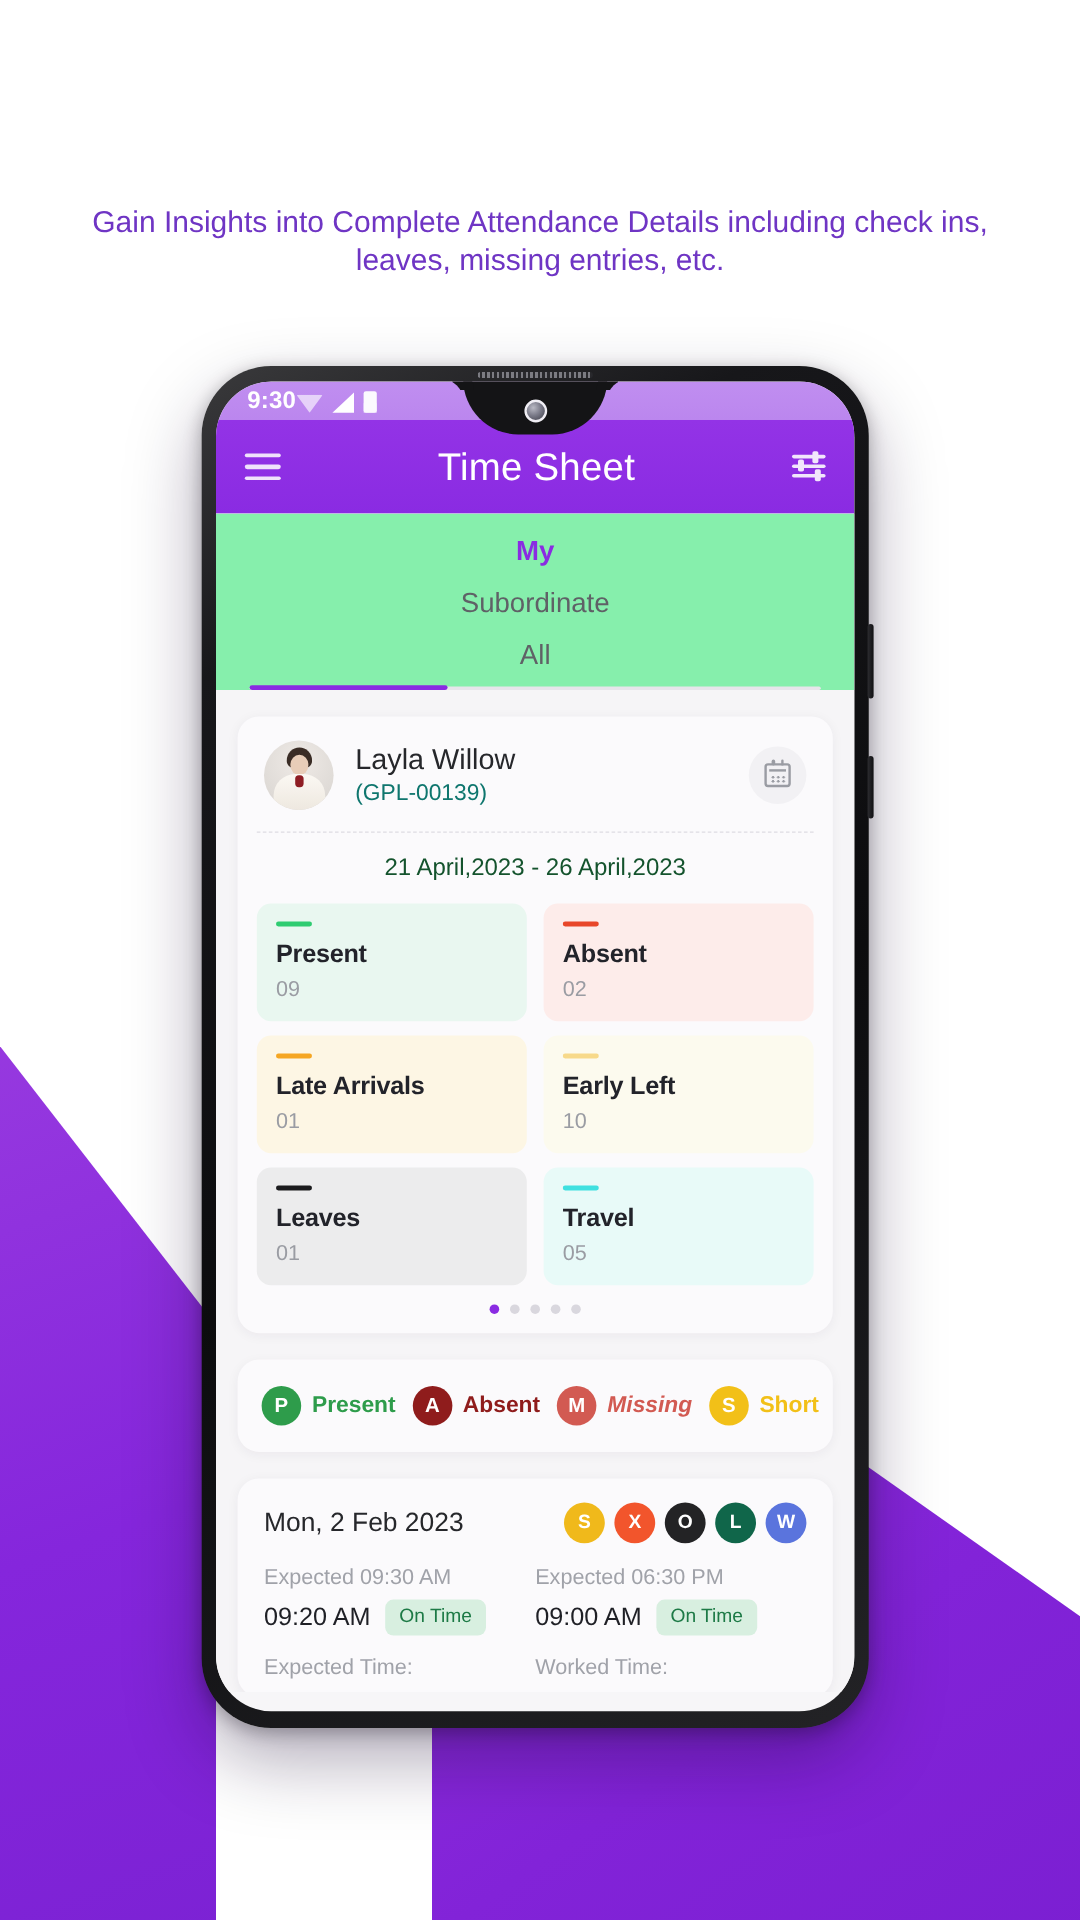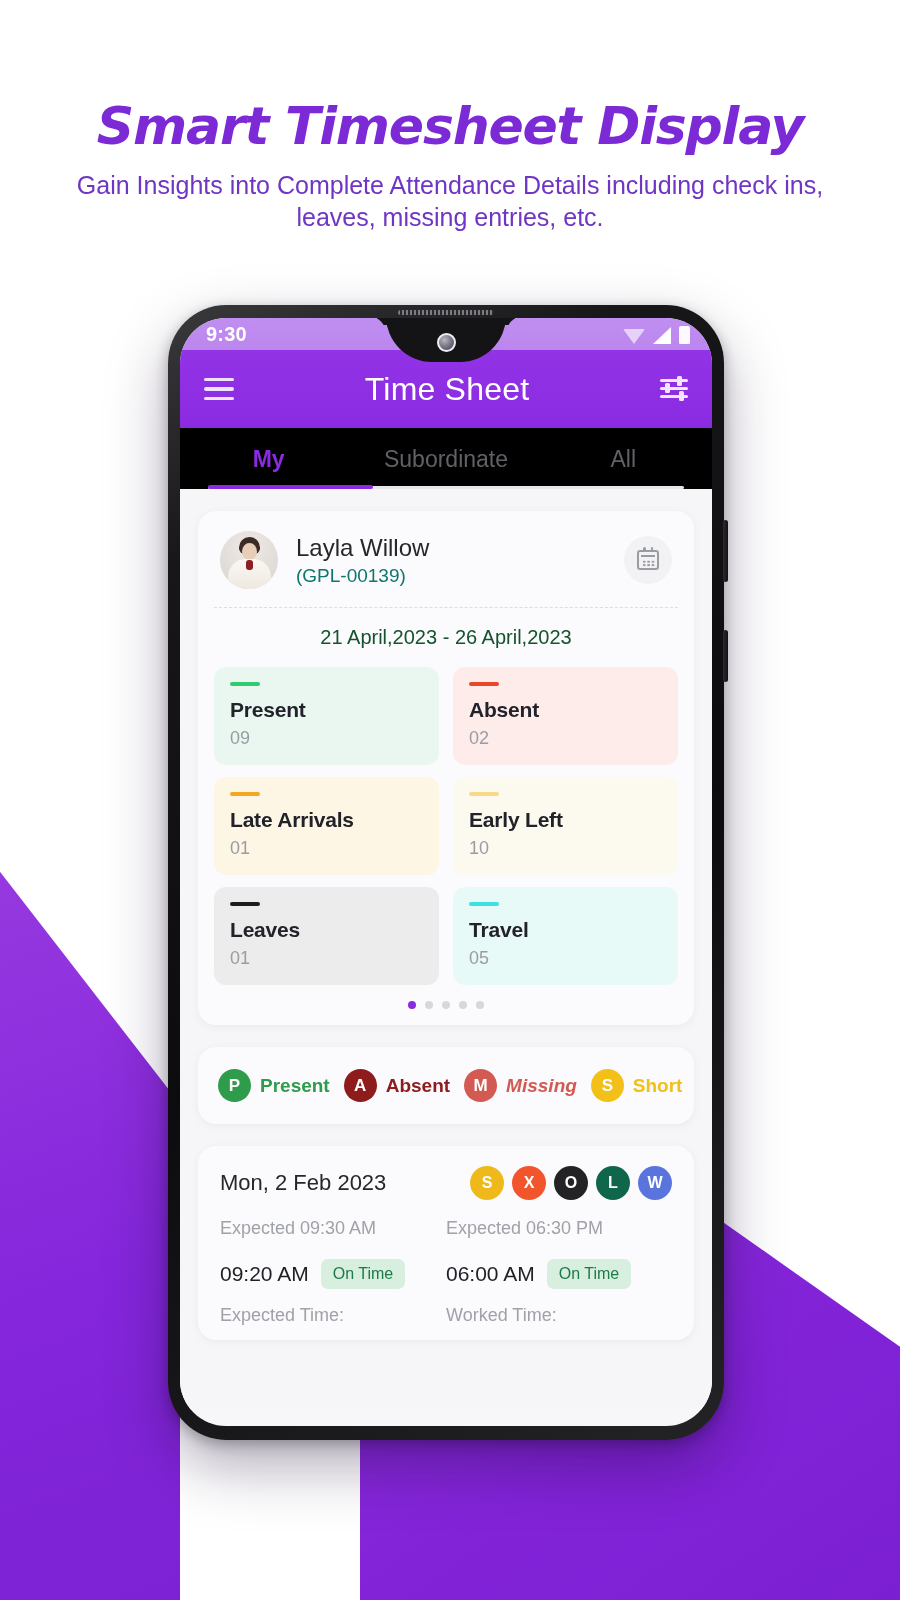--- a/index.html
+++ b/index.html
@@ -115,21 +115,21 @@
     background: #f7f6f8;
   }
 
   
   .statusbar {
     position: relative;
     height: 32px;
     background: linear-gradient(180deg, #c08ef0 0%, #bb86ee 100%);
     display: flex;
     align-items: center;
-    justify-content: space-between;
+    justify-content: flex-start;
     padding: 0 22px 0 26px;
   }
   .clock {
     font-size: 20px;
     font-weight: 700;
     color: #ffffff;
     letter-spacing: .2px;
   }
   .sb-icons { display: flex; align-items: flex-end; gap: 8px; height: 20px; }
 
@@ -237,24 +237,25 @@
   
   .body {
     height: calc(100% - 48px - 78px);
     background: #f6f5f7;
     overflow: hidden;
     position: relative;
   }
 
   
   .tabs {
-    background: #000000;
+    background: #86efac;
     display: flex;
     padding: 18px 0 0 0;
     position: relative;
+    flex-direction: column;
   }
   .tab {
     flex: 1;
     text-align: center;
     font-size: 23px;
     color: #5f6166;
     padding-bottom: 16px;
     position: relative;
   }
   .tab.active { color: #8a2be2; font-weight: 700; }
@@ -409,42 +410,41 @@
   .entry-date { font-size: 22px; color: #26272b; }
   .chips { display: flex; gap: 8px; }
   .chip {
     width: 34px; height: 34px; border-radius: 50%;
     color: #fff; font-size: 16px; font-weight: 700;
     display: flex; align-items: center; justify-content: center;
   }
   .times { display: flex; margin-top: 18px; }
   .tcol { flex: 1; }
   .texp { font-size: 18px; color: #a0a2a9; }
-  .trow { display: flex; align-items: center; gap: 12px; margin-top: 20px; }
+  .trow { display: flex; align-items: center; gap: 12px; margin-top: 8px; }
   .tval { font-size: 21px; color: #1f2026; font-weight: 400; }
   .tbadge {
     background: #d8efe0;
     color: #1d7a46;
     font-size: 16px;
     font-weight: 400;
     padding: 6px 12px;
     border-radius: 7px;
   }
   .foot { display: flex; margin-top: 16px; }
   .foot div { flex: 1; font-size: 18px; color: #a0a2a9; }
 </style>
 </head>
 <body>
 
 <div id="stage">
 
   <div class="bg-shape bg-left"></div>
   <div class="bg-shape bg-right"></div>
 
-  <div class="headline">Smart Timesheet Display</div>
   <div class="subhead">Gain Insights into Complete Attendance Details including check ins, leaves, missing entries, etc.</div>
 
   <div id="phone">
     <div class="grille"></div>
     <div class="side-btn b1"></div>
     <div class="side-btn b2"></div>
 
     <div class="screen">
 
       <div class="statusbar">
@@ -590,21 +590,21 @@
               <div class="tcol">
                 <div class="texp">Expected 09:30 AM</div>
                 <div class="trow">
                   <span class="tval">09:20 AM</span>
                   <span class="tbadge">On Time</span>
                 </div>
               </div>
               <div class="tcol">
                 <div class="texp">Expected 06:30 PM</div>
                 <div class="trow">
-                  <span class="tval">06:00 AM</span>
+                  <span class="tval">09:00 AM</span>
                   <span class="tbadge">On Time</span>
                 </div>
               </div>
             </div>
 
             <div class="foot">
               <div>Expected Time:</div>
               <div>Worked Time:</div>
             </div>
           </div>

